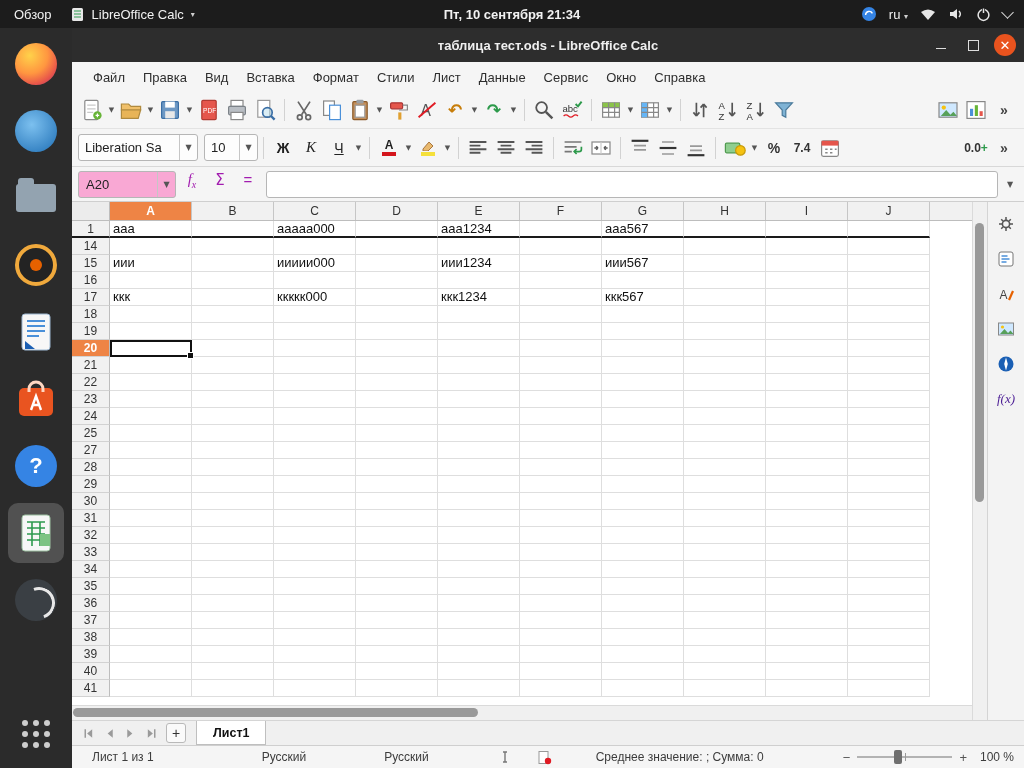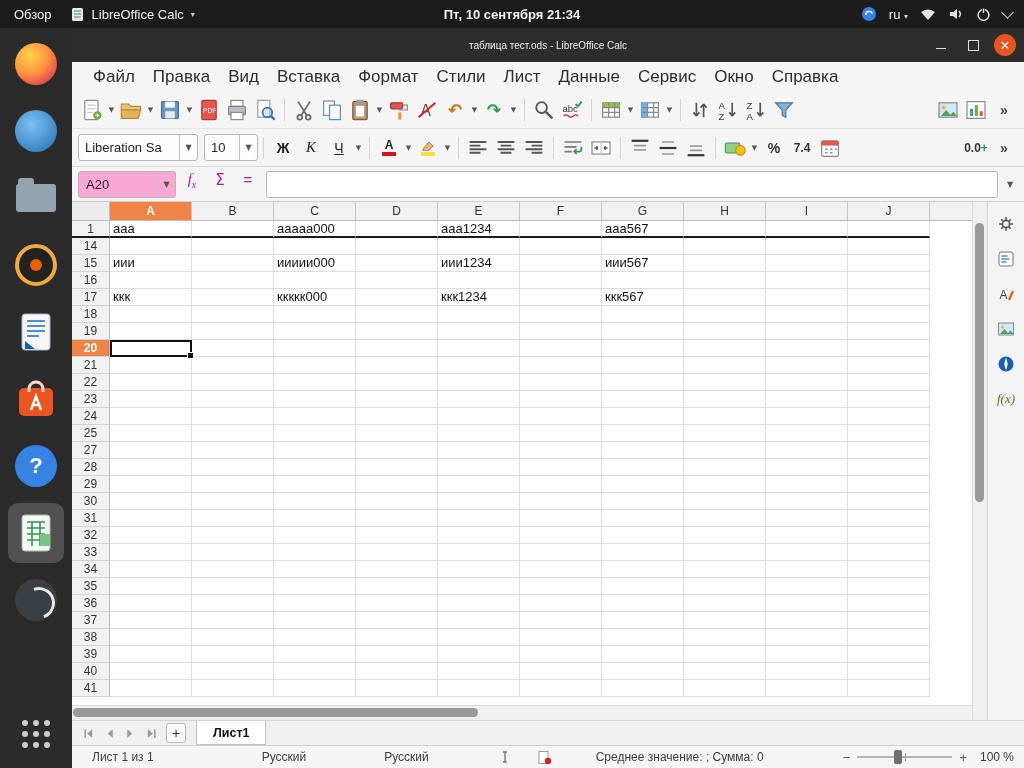--- a/index.html
+++ b/index.html
@@ -33,28 +33,28 @@
            display:flex;align-items:center;justify-content:center}
   .ic-spiral{width:42px;height:42px;border-radius:50%;background:#3a3f44;position:relative;overflow:hidden}
   .ic-spiral::after{content:"";position:absolute;left:8px;top:8px;width:26px;height:26px;border:3px solid #e8e8e8;
                     border-left-color:transparent;border-bottom-color:transparent;border-radius:50%;transform:rotate(25deg)}
   .ic-apps{display:grid;grid-template-columns:repeat(3,6px);grid-template-rows:repeat(3,6px);gap:5px}
   .ic-apps span{width:6px;height:6px;border-radius:50%;background:#cdcdcd}
 
   
   #window{position:absolute;left:72px;top:28px;width:952px;height:740px;background:#f5f5f5;display:flex;flex-direction:column}
   #titlebar{height:34px;background:#2d2d2d;display:flex;align-items:center;position:relative;flex:0 0 auto}
-  .title-text{position:absolute;left:0;right:0;text-align:center;color:#efefef;font-weight:normal;font-size:10px}
+  .title-text{position:absolute;left:0;right:0;text-align:center;color:#efefef;font-weight:bold;font-size:13px}
   .win-controls{margin-left:auto;display:flex;align-items:center;gap:10px;margin-right:8px;z-index:2}
   .wbtn{width:22px;height:22px;display:flex;align-items:center;justify-content:center;color:#ddd;font-size:12px}
   .wmin{width:10px;height:0;border-bottom:1.6px solid #ddd;margin-top:7px}
   .wmax{width:9px;height:9px;border:1.4px solid #ddd}
   .wclose{width:22px;height:22px;border-radius:50%;background:#e9531e;color:#fff;display:flex;align-items:center;justify-content:center;font-size:13px;line-height:1}
 
-  #menubar{height:30px;display:flex;align-items:center;padding-left:12px;font-size:17px;color:#2e2e2e;flex:0 0 auto}
+  #menubar{height:30px;display:flex;align-items:center;padding-left:12px;font-size:13px;color:#2e2e2e;flex:0 0 auto}
   .menu-item{padding:0 9px;height:100%;display:flex;align-items:center}
 
   .toolbar{display:flex;align-items:center;padding:0 6px;flex:0 0 auto}
   #toolbar1{height:36px;border-bottom:1px solid #e3e3e3}
   #toolbar2{height:37px;border-bottom:1px solid #d8d8d8}
   .tbtn{height:28px;min-width:24px;display:flex;align-items:center;justify-content:center;border-radius:3px;padding:0 2px}
   .drop{width:11px;font-size:7px;color:#555;text-align:center}
   .tsep{width:1px;height:22px;background:#d2d2d2;margin:0 5px}
   .glyph{font-size:17px;line-height:1}
   .g-undo{color:#c77d0a;font-weight:bold}
@@ -107,21 +107,21 @@
   .gcell.cursor::after{content:"";position:absolute;right:-3px;bottom:-3px;width:5px;height:5px;background:#111;border:1px solid #fff}
   .spell{text-decoration-style:wavy;text-decoration-color:#e01b24;text-underline-offset:2px;text-decoration-thickness:1px}
 
   #hscroll{height:14px;background:#f0f0f0;border-top:1px solid #dadada;position:relative;flex:0 0 auto}
   #hthumb{position:absolute;left:1px;top:2px;height:9px;width:45%;background:#999;border-radius:5px}
   #vscroll{width:14px;background:#f0f0f0;border-left:1px solid #dadada;position:relative;flex:0 0 auto}
   #vthumb{position:absolute;top:4%;left:2px;width:9px;height:54%;background:#999;border-radius:5px}
 
   #sidebar{width:36px;background:#f3f3f3;border-left:1px solid #d4d4d4;display:flex;flex-direction:column;align-items:center;padding-top:8px;flex:0 0 auto}
   .sbicon{width:28px;height:28px;display:flex;align-items:center;justify-content:center;margin-bottom:7px;border-radius:4px}
-  .sb-fx{font-family:"Liberation Serif",serif;font-style:italic;font-size:13px;color:#4d7c0f}
+  .sb-fx{font-family:"Liberation Serif",serif;font-style:italic;font-size:13px;color:#4c1d95}
 
   
   #tabbar{height:24px;background:#f0f0f0;border-top:1px solid #d5d5d5;display:flex;align-items:center;flex:0 0 auto}
   .tabnav{display:flex;align-items:center;gap:8px;margin:0 8px 0 10px}
   .addsheet{width:18px;height:18px;border:1px solid #b9b9b9;border-radius:3px;display:flex;align-items:center;justify-content:center;
             font-size:14px;color:#333;background:#fafafa;margin-right:10px}
   .sheet-tab{height:23px;padding:0 16px;background:#fff;border:1px solid #bfbfbf;border-top:none;display:flex;align-items:center;
              font-size:12.5px;color:#111;font-weight:bold}
 
   

